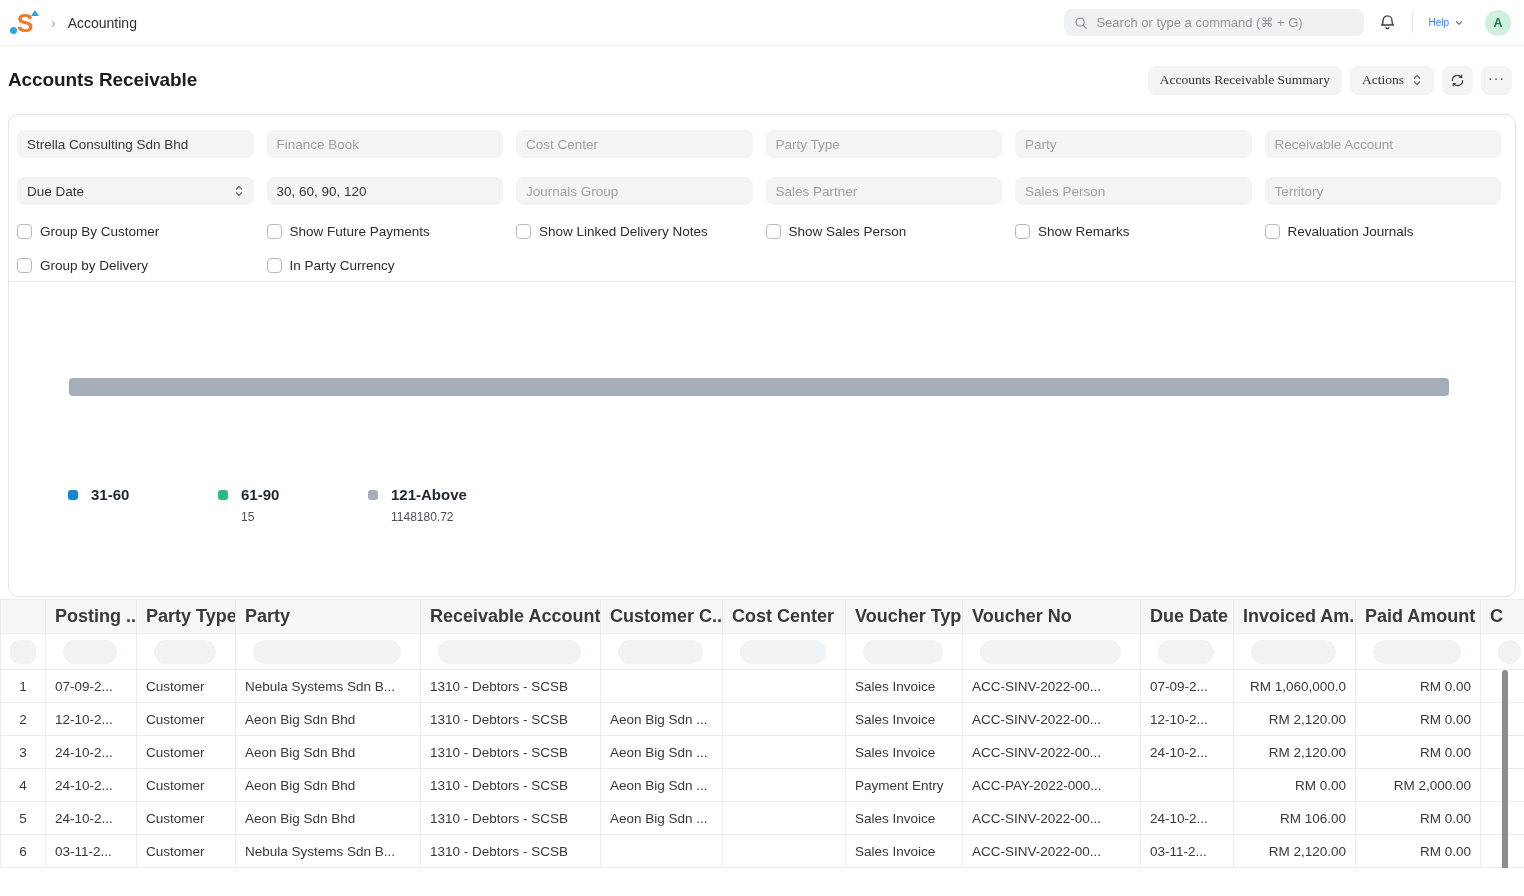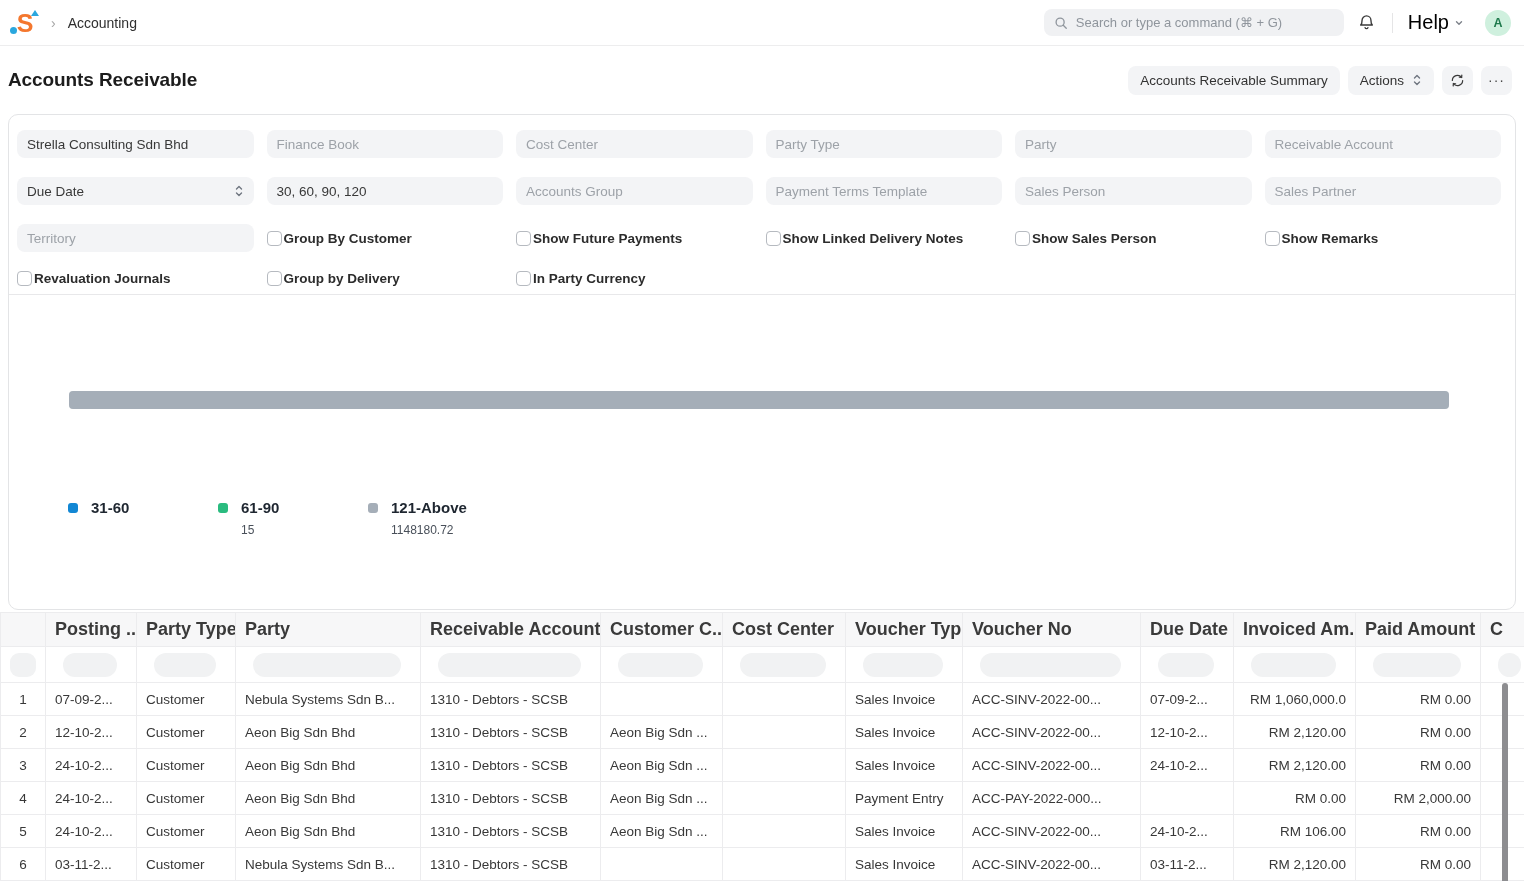--- a/index.html
+++ b/index.html
@@ -15,40 +15,40 @@
   .logo .s { font-size:25px; font-weight:800; color:#f4772e; line-height:32px; display:block; text-align:center; }
   .logo .tri { position:absolute; top:3px; right:-1px; width:0; height:0;
     border-left:4px solid transparent; border-right:4px solid transparent; border-bottom:6px solid #2aa7de; }
   .logo .bdot { position:absolute; bottom:5px; left:-2px; width:7px; height:7px; border-radius:50%; background:#2aa7de; }
   .crumb-sep { color:#a6a6a6; font-size:14px; margin-right:12px; }
   .crumb { font-size:14px; font-weight:500; color:#2f2f2f; }
   .search { margin-left:auto; width:300px; height:27px; background:#f0f1f3; border-radius:8px;
     display:flex; align-items:center; padding:0 10px; gap:8px; color:#8f959c; font-size:13px; }
   .nav-iconbtn { width:32px; height:30px; display:flex; align-items:center; justify-content:center; background:none; border:none; margin-left:7px; }
   .nav-divider { width:1px; height:20px; background:#e5e5e6; margin:0 9px; }
-  .help { display:flex; align-items:center; gap:5px; font-size:20px; font-weight:500; color:#000000; background:none; border:none; font-family:inherit; }
+  .help { display:flex; align-items:center; gap:5px; font-size:10px; font-weight:500; color:#3b82f6; background:none; border:none; font-family:inherit; }
   .avatar { width:26px; height:26px; border-radius:50%; background:#cff0de; color:#1f7a4d;
     font-size:12.5px; font-weight:700; display:flex; align-items:center; justify-content:center; margin-left:15px; }
   
   .page-header { height:68px; display:flex; align-items:center; padding:0 12px 0 8px; gap:8px;justify-content:center; }
   .title { font-size:19px; font-weight:700; color:#1c1c1c; margin-right:auto; letter-spacing:-0.1px; }
-  .btn { height:29px; background:#f3f4f6; border:none; border-radius:8px; font-family:Liberation Sans, sans-serif;
+  .btn { height:29px; background:#f3f4f6; border:none; border-radius:8px; font-family:Liberation Serif, serif;
     font-size:13.5px; color:#333; padding:0 12px; display:flex; align-items:center; gap:8px; }
   .btn.icon { width:31px; padding:0; justify-content:center; }
   .dots { letter-spacing:1px; font-size:14px; color:#4a4a4a; }
   
   .card { margin:0 8px; border:1px solid #e3e4e6; border-radius:10px; }
   .filters { display:grid; grid-template-columns:repeat(6,1fr); column-gap:13px; row-gap:19px; padding:15px 14px 8px 8px; }
   .field { height:28px; background:#f3f4f6; border-radius:8px; display:flex; align-items:center;
     padding:0 10px; font-size:13.5px; color:#383838; overflow:hidden; white-space:nowrap; }
   .field.ph { color:#9da2a8; }
   .field.bold span { font-weight:400; }
   .field .grow { flex:1; }
   .cbcell { display:flex; align-items:center; }
-  .cb { display:flex; align-items:center; gap:2px; font-size:13.5px; font-weight:700; color:#2c2c2c; }
+  .cb { display:flex; align-items:center; gap:8px; font-size:13.5px; font-weight:400; color:#2c2c2c; }
   .cb .box { width:15px; height:15px; border:1px solid #b6bac0; border-radius:4px; background:#fff; flex:none; }
   .card-divider { border-top:1px solid #e8e8ea; }
   .chart { position:relative; height:314px; }
   .aging-bar { position:absolute; left:60px; right:66px; top:96px; height:18px; border-radius:4px;
     background:#e9ebed; overflow:hidden; display:flex; }
   .aging-bar .seg { height:100%; }
   .legend { position:absolute; left:59px; top:204px; display:flex; }
   .litem { width:150px; }
   .lhead { display:flex; align-items:center; gap:13px; }
   .ldot { width:10px; height:10px; border-radius:3px; flex:none; }
@@ -158,31 +158,28 @@
       <span class="grow">Due Date</span>
       <svg width="10" height="14" viewBox="0 0 10 14" fill="none" stroke="#6f7680" stroke-width="1.4" stroke-linecap="round" stroke-linejoin="round">
           <path d="M2.5 5 5 2.5 7.5 5"></path>
           <path d="M2.5 9 5 11.5 7.5 9"></path>
         </svg>
     </div>
     <div class="field">
         <span>30, 60, 90, 120</span>
       </div>
     <div class="field ph">
-        <span>Accounts Group</span>
-      </div>
-    <div class="field ph">
-        <span>Payment Terms Template</span>
-      </div>
+        <span>Journals Group</span>
+      </div>
+    <div class="field ph">
+        <span>Sales Partner</span>
+      </div>
+
     <div class="field ph">
         <span>Sales Person</span>
-      </div>
-
-    <div class="field ph">
-        <span>Sales Partner</span>
       </div>
     <div class="field ph">
         <span>Territory</span>
       </div>
     <div class="cbcell">
         <label class="cb">
           <span class="box"></span>
           <span>Group By Customer</span>
         </label>
       </div>

